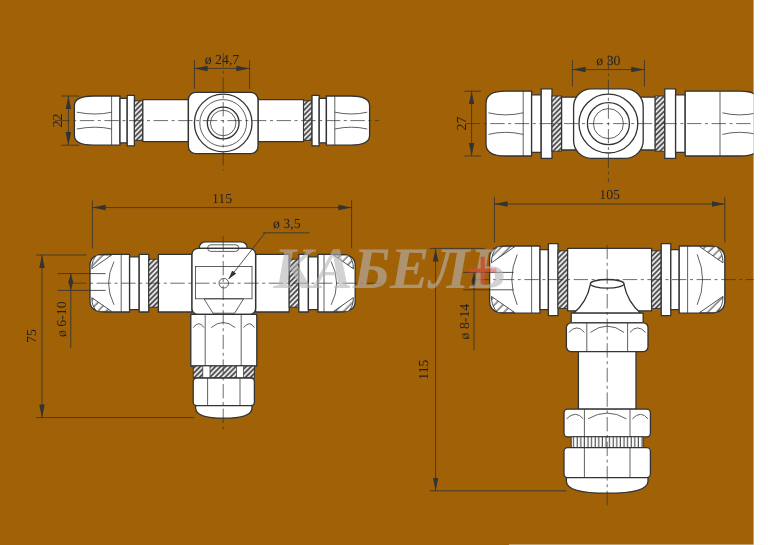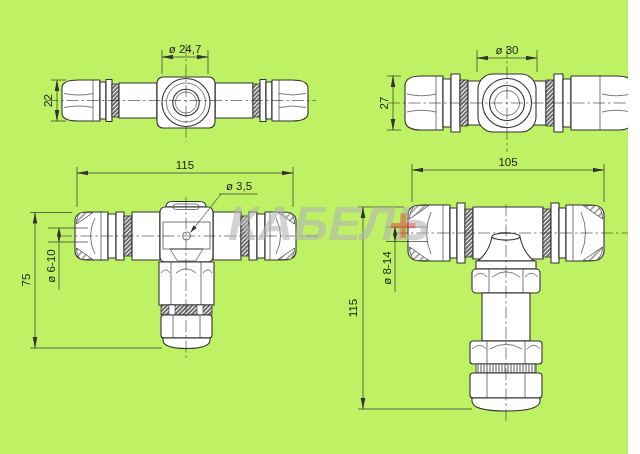--- a/index.html
+++ b/index.html
@@ -1,17 +1,17 @@
 <!DOCTYPE html>
 <html><head>
 <meta charset="utf-8">
 <style>
   html,body{margin:0;padding:0;background:#fff;}
-  .stage{position:relative;width:628px;height:454px;background:#bef264;overflow:hidden;
-         font-family:Liberation Sans, sans-serif;}
+  .stage{position:relative;width:628px;height:454px;background:#a16207;overflow:hidden;
+         font-family:Liberation Serif, serif;}
   svg{display:block;}
   .ol   {fill:none;stroke:#333;stroke-width:1.1;stroke-linejoin:round;stroke-linecap:round;}
   .olw  {fill:#fff;stroke:#333;stroke-width:1.1;stroke-linejoin:round;}
   .thin {fill:none;stroke:#333;stroke-width:.65;}
   .cl   {fill:none;stroke:#333;stroke-width:.6;stroke-dasharray:12 3 2.5 3;}
   .dim  {fill:none;stroke:#333;stroke-width:.7;}
   .dimtxt{font-size:11.5px;fill:#222;}
   .wm   {font-size:49px;font-weight:bold;font-style:italic;letter-spacing:0px;}
 </style>
 </head>

